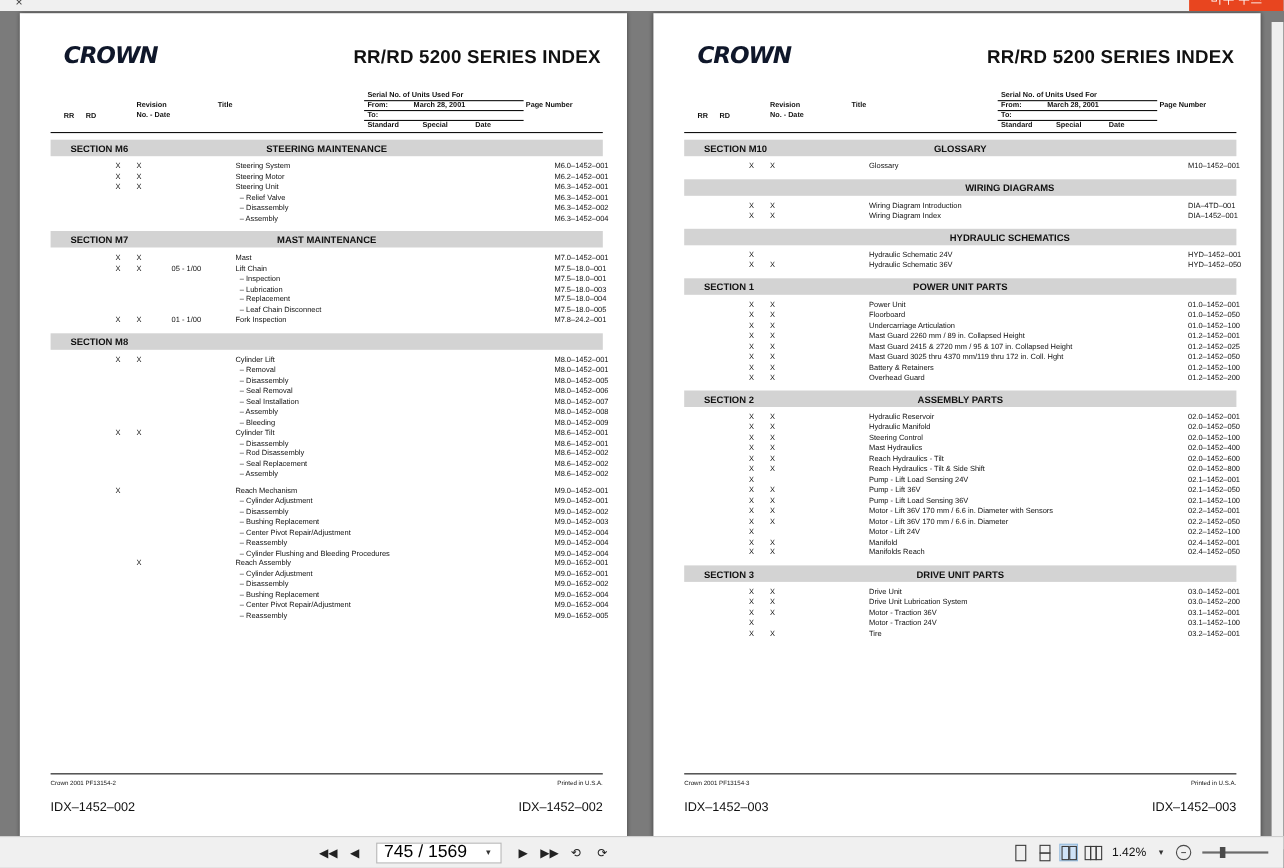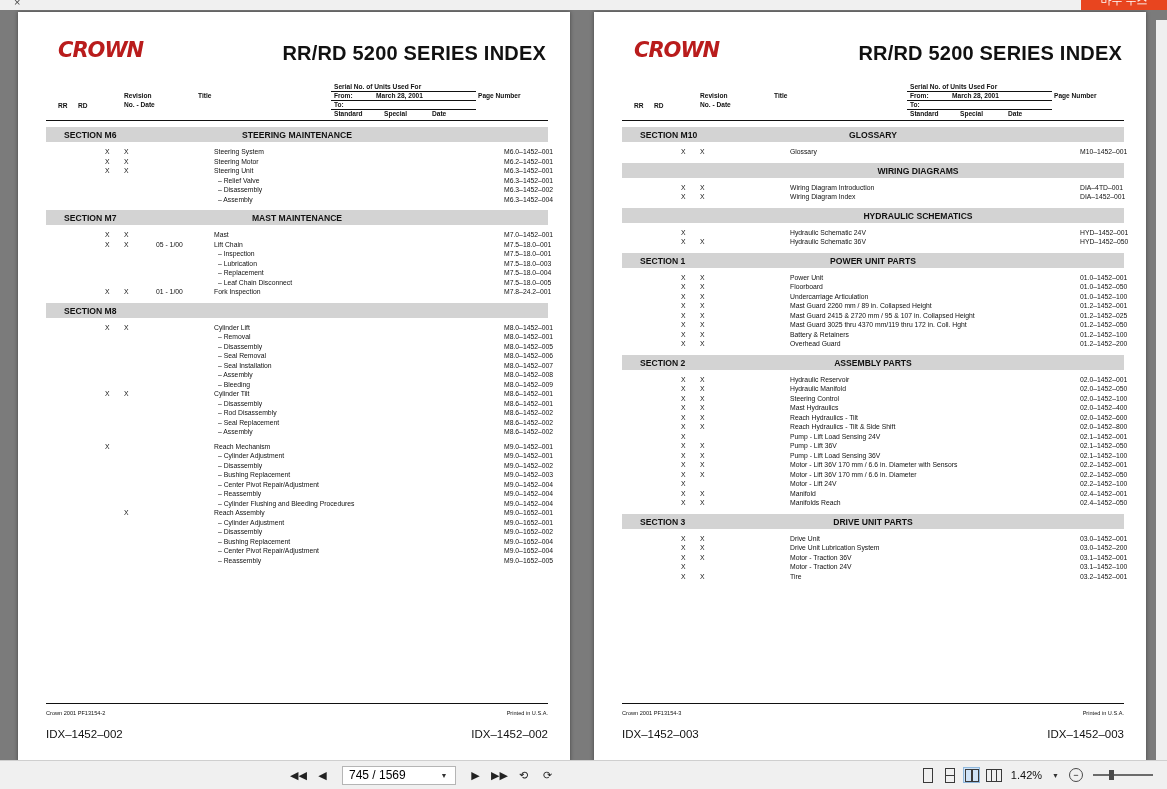--- a/index.html
+++ b/index.html
@@ -38,24 +38,24 @@
   }
   .sheet-inner{
     position:absolute;left:28px;right:22px;top:22px;bottom:18px;
   }
   
   .doc-head{position:relative;height:40px;}
   .logo{
     position:absolute;left:12px;top:4px;
     font-family:"DejaVu Sans", sans-serif;
     font-weight:bold;font-style:italic;font-size:21px;letter-spacing:-1px;
-    color:#b91c1c;
+    color:#0f172a;
   }
   .doc-title{
-    position:absolute;right:2px;top:8px;font-size:20px;font-weight:bold;
+    position:absolute;right:2px;top:8px;font-size:17px;font-weight:bold;
     letter-spacing:.2px;
   }
   
   .colhead{
     position:relative;height:40px;margin-top:6px;
     border-bottom:1px solid #111;
   }
   .ch{position:absolute;font-size:6.6px;font-weight:bold;line-height:8.6px;}
   .ch-rr{left:12px;top:22px;}
   .ch-rd{left:32px;top:22px;}
@@ -113,21 +113,21 @@
   }
   .tb-btn{
     width:17px;height:18px;display:flex;align-items:center;justify-content:center;
     color:#222;font-size:11px;cursor:default;
   }
   .pagebox{
     display:flex;align-items:center;border:1px solid #b5b5b5;background:#fff;
     height:17px;width:112px;margin:0 4px;
   }
   .pagebox input{
-    border:0;outline:0;width:86px;height:15px;font-size:12px;
+    border:0;outline:0;width:86px;height:15px;font-size:16px;
     font-family:"Liberation Sans",sans-serif;padding-left:6px;background:transparent;
   }
   .pagebox .caret{
     width:14px;text-align:center;font-size:7px;color:#333;border-left:0;
   }
   .tb-right{
     position:absolute;right:14px;display:flex;align-items:center;gap:10px;
   }
   .viewmode{display:flex;align-items:center;gap:7px;}
   .vm{width:15px;height:14px;position:relative;}

